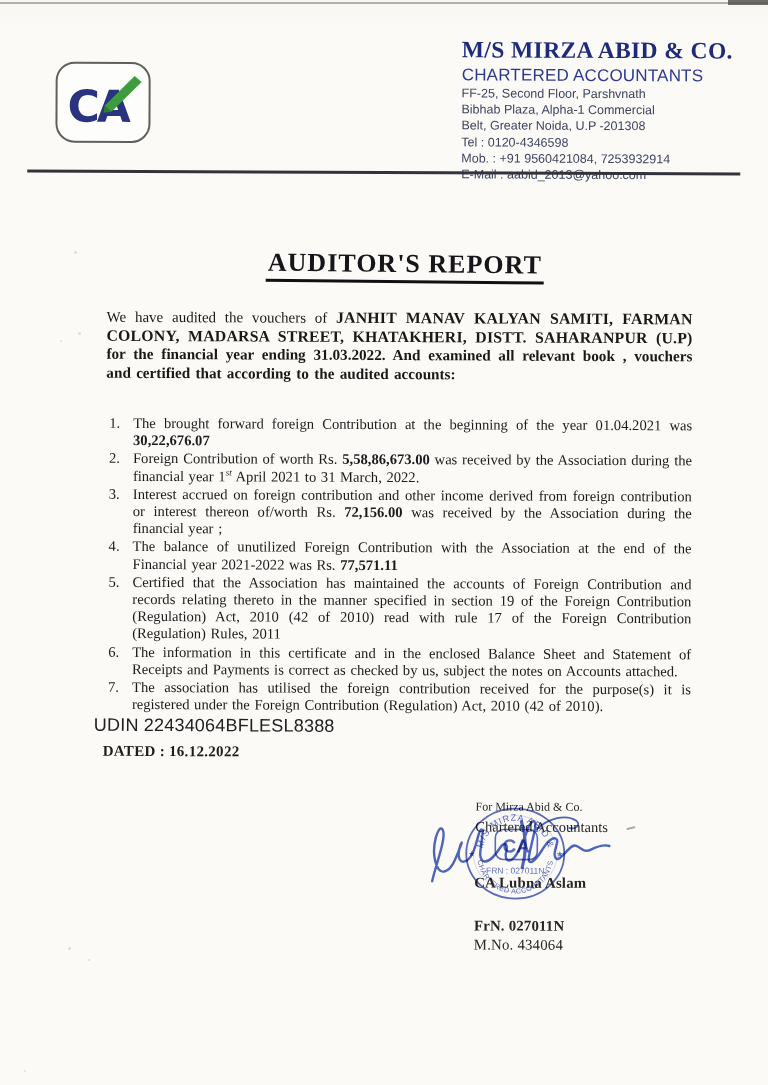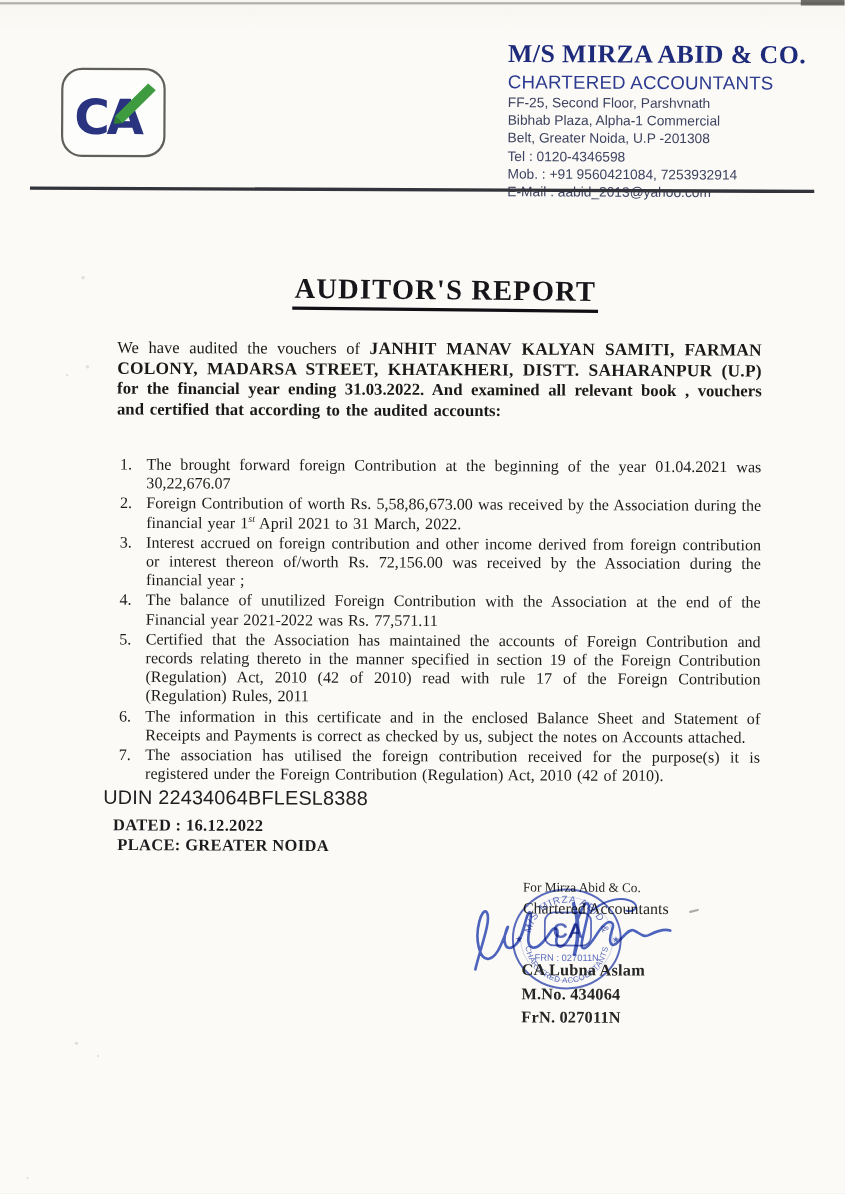--- a/index.html
+++ b/index.html
@@ -44,36 +44,36 @@
   .intro{position:absolute;left:108px;top:309px;width:586px;text-align:justify;
          font-size:15px;line-height:17.6px;word-spacing:1.5px;color:#191919;}
   .intro .seg-caps{font-weight:700;font-size:15.8px;letter-spacing:.2px;}
   .intro .seg-bold{font-weight:700;font-size:15.2px;}
 
   
   .report-list{position:absolute;left:111px;top:416px;width:583px;list-style:none;}
   .report-list li{display:flex;font-size:14.6px;line-height:17.2px;color:#1b1b1d;margin-bottom:1px;}
   .report-list .num{width:24px;flex:none;}
   .report-list .li-text{flex:1;text-align:justify;word-spacing:1px;}
-  .report-list .b{font-weight:400;}
+  .report-list .b{font-weight:700;}
   sup{font-size:.62em;vertical-align:super;line-height:0;font-style:italic;}
 
   .udin{position:absolute;left:97px;top:716px;font-family:"Liberation Sans","DejaVu Sans",sans-serif;
         font-size:18px;color:#202022;letter-spacing:.2px;}
   .dated{position:absolute;left:106px;top:744px;font-size:15px;font-weight:700;letter-spacing:.3px;}
   .place{position:absolute;left:110px;top:762px;font-size:15px;font-weight:700;letter-spacing:.3px;}
 
   
   .sig-for{position:absolute;left:479px;top:799px;font-size:12px;color:#262626;}
   .sig-ca{position:absolute;left:479px;top:818px;font-size:14.5px;color:#262626;}
   .ink-dash{position:absolute;left:630px;top:826px;width:9px;height:2px;background:#6a6a6a;border-radius:2px;opacity:.55;transform:rotate(-14deg);}
   .stamp{position:absolute;left:452px;top:795px;opacity:.88;mix-blend-mode:multiply;}
   .signature{position:absolute;left:428px;top:799px;opacity:.9;mix-blend-mode:multiply;}
   .sig-name{position:absolute;left:478px;top:874px;font-size:14.8px;font-weight:700;color:#262626;letter-spacing:.2px;}
-  .sig-mno{position:absolute;left:478px;top:896px;font-size:14.8px;font-weight:700;color:#262626;letter-spacing:.2px;}
+  .sig-mno{position:absolute;left:478px;top:936px;font-size:14.8px;font-weight:400;color:#262626;letter-spacing:.2px;}
   .sig-frn{position:absolute;left:478px;top:917px;font-size:14.8px;font-weight:700;color:#262626;letter-spacing:.2px;}
 </style>
 </head>
 <body>
 
 <div class="sheet">
   <div class="scan-edge-top"></div>
   <div class="scan-corner"></div>
 
   <div class="speck" style="left:74px;top:251px;width:3px;height:3px;"></div>
@@ -137,21 +137,20 @@
           <span class="li-text"><span>The information in this certificate and in the enclosed Balance Sheet and Statement of Receipts and Payments is correct as checked by us, subject the notes on Accounts attached.</span></span>
         </li>
         <li>
           <span class="num">7.</span>
           <span class="li-text"><span>The association has utilised the foreign contribution received for the purpose(s) it is registered under the Foreign Contribution (Regulation) Act, 2010 (42 of 2010).</span></span>
         </li>
       </ol>
 
     <div class="udin">UDIN 22434064BFLESL8388</div>
     <div class="dated">DATED : 16.12.2022</div>
-    <div class="place">PLACE: GREATER NOIDA</div>
 
     <div class="sig-for">For Mirza Abid &amp; Co.</div>
     <div class="sig-ca">Chartered Accountants</div>
     <div class="ink-dash"></div>
 
     <svg class="stamp" width="140" height="122" viewBox="0 0 140 122">
       <defs>
         <path id="arcTop" d="M 34 58 A 33 33 0 0 1 100 58"></path>
         <path id="arcBottom" d="M 29 60 A 38 38 0 0 0 105 60"></path>
       </defs>

